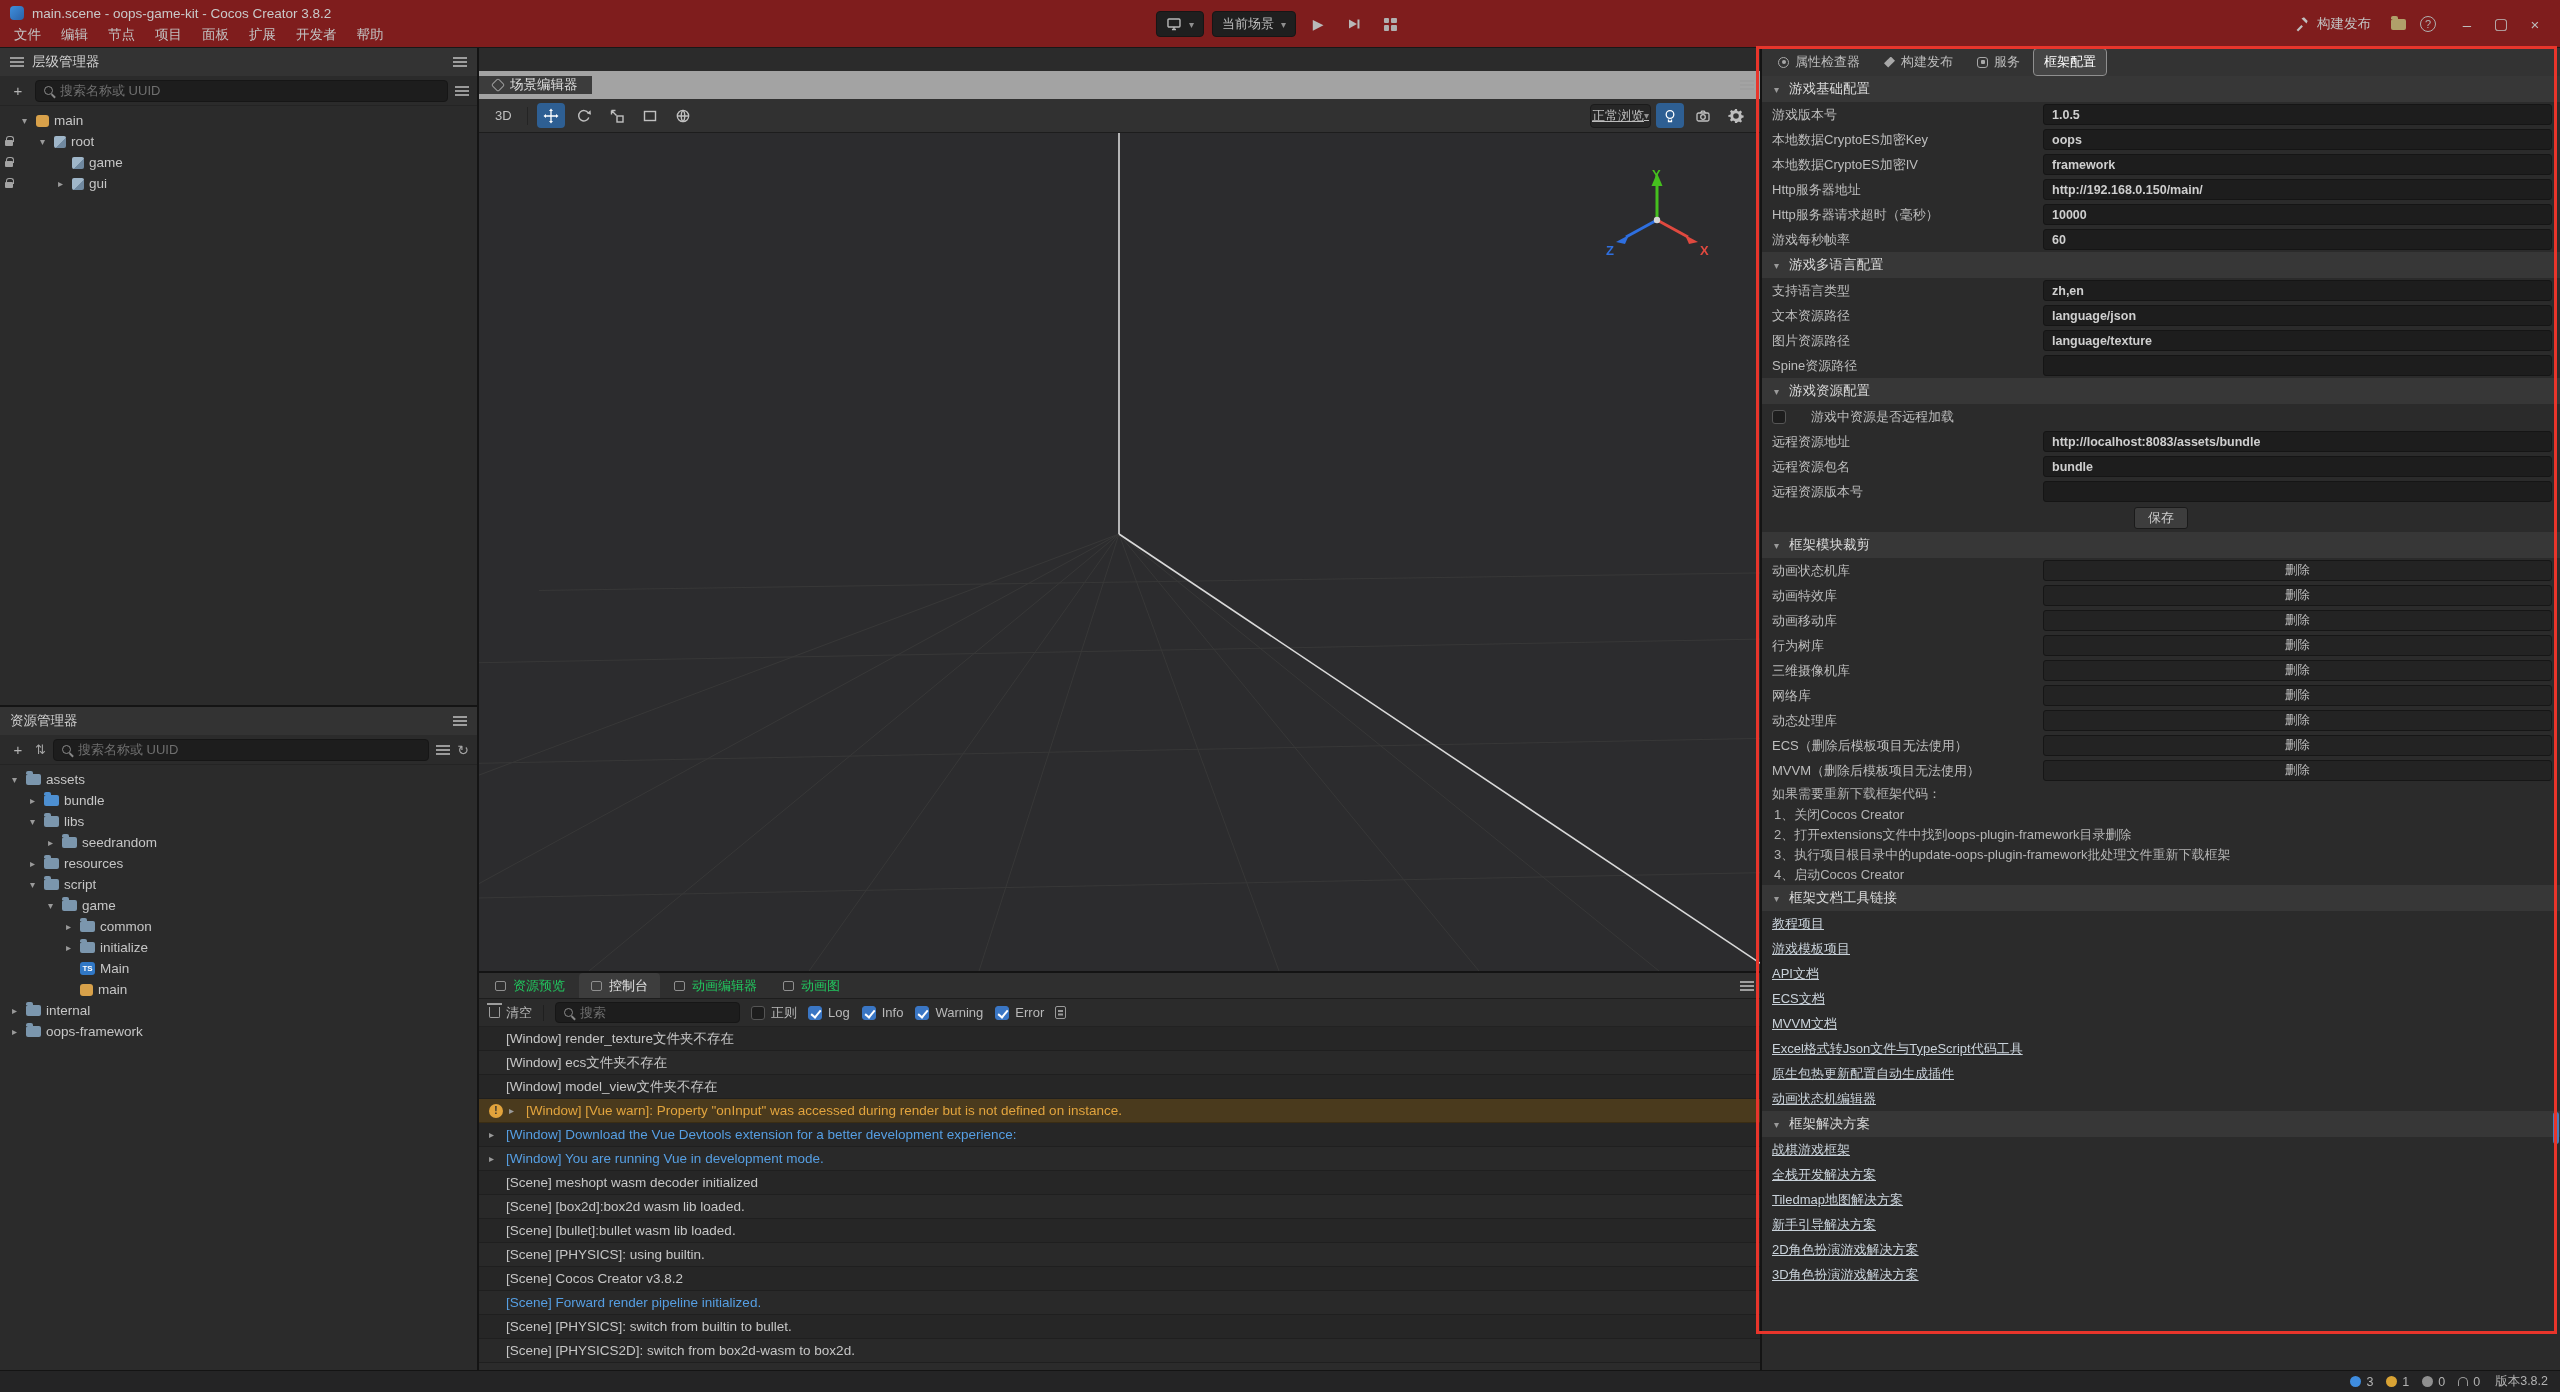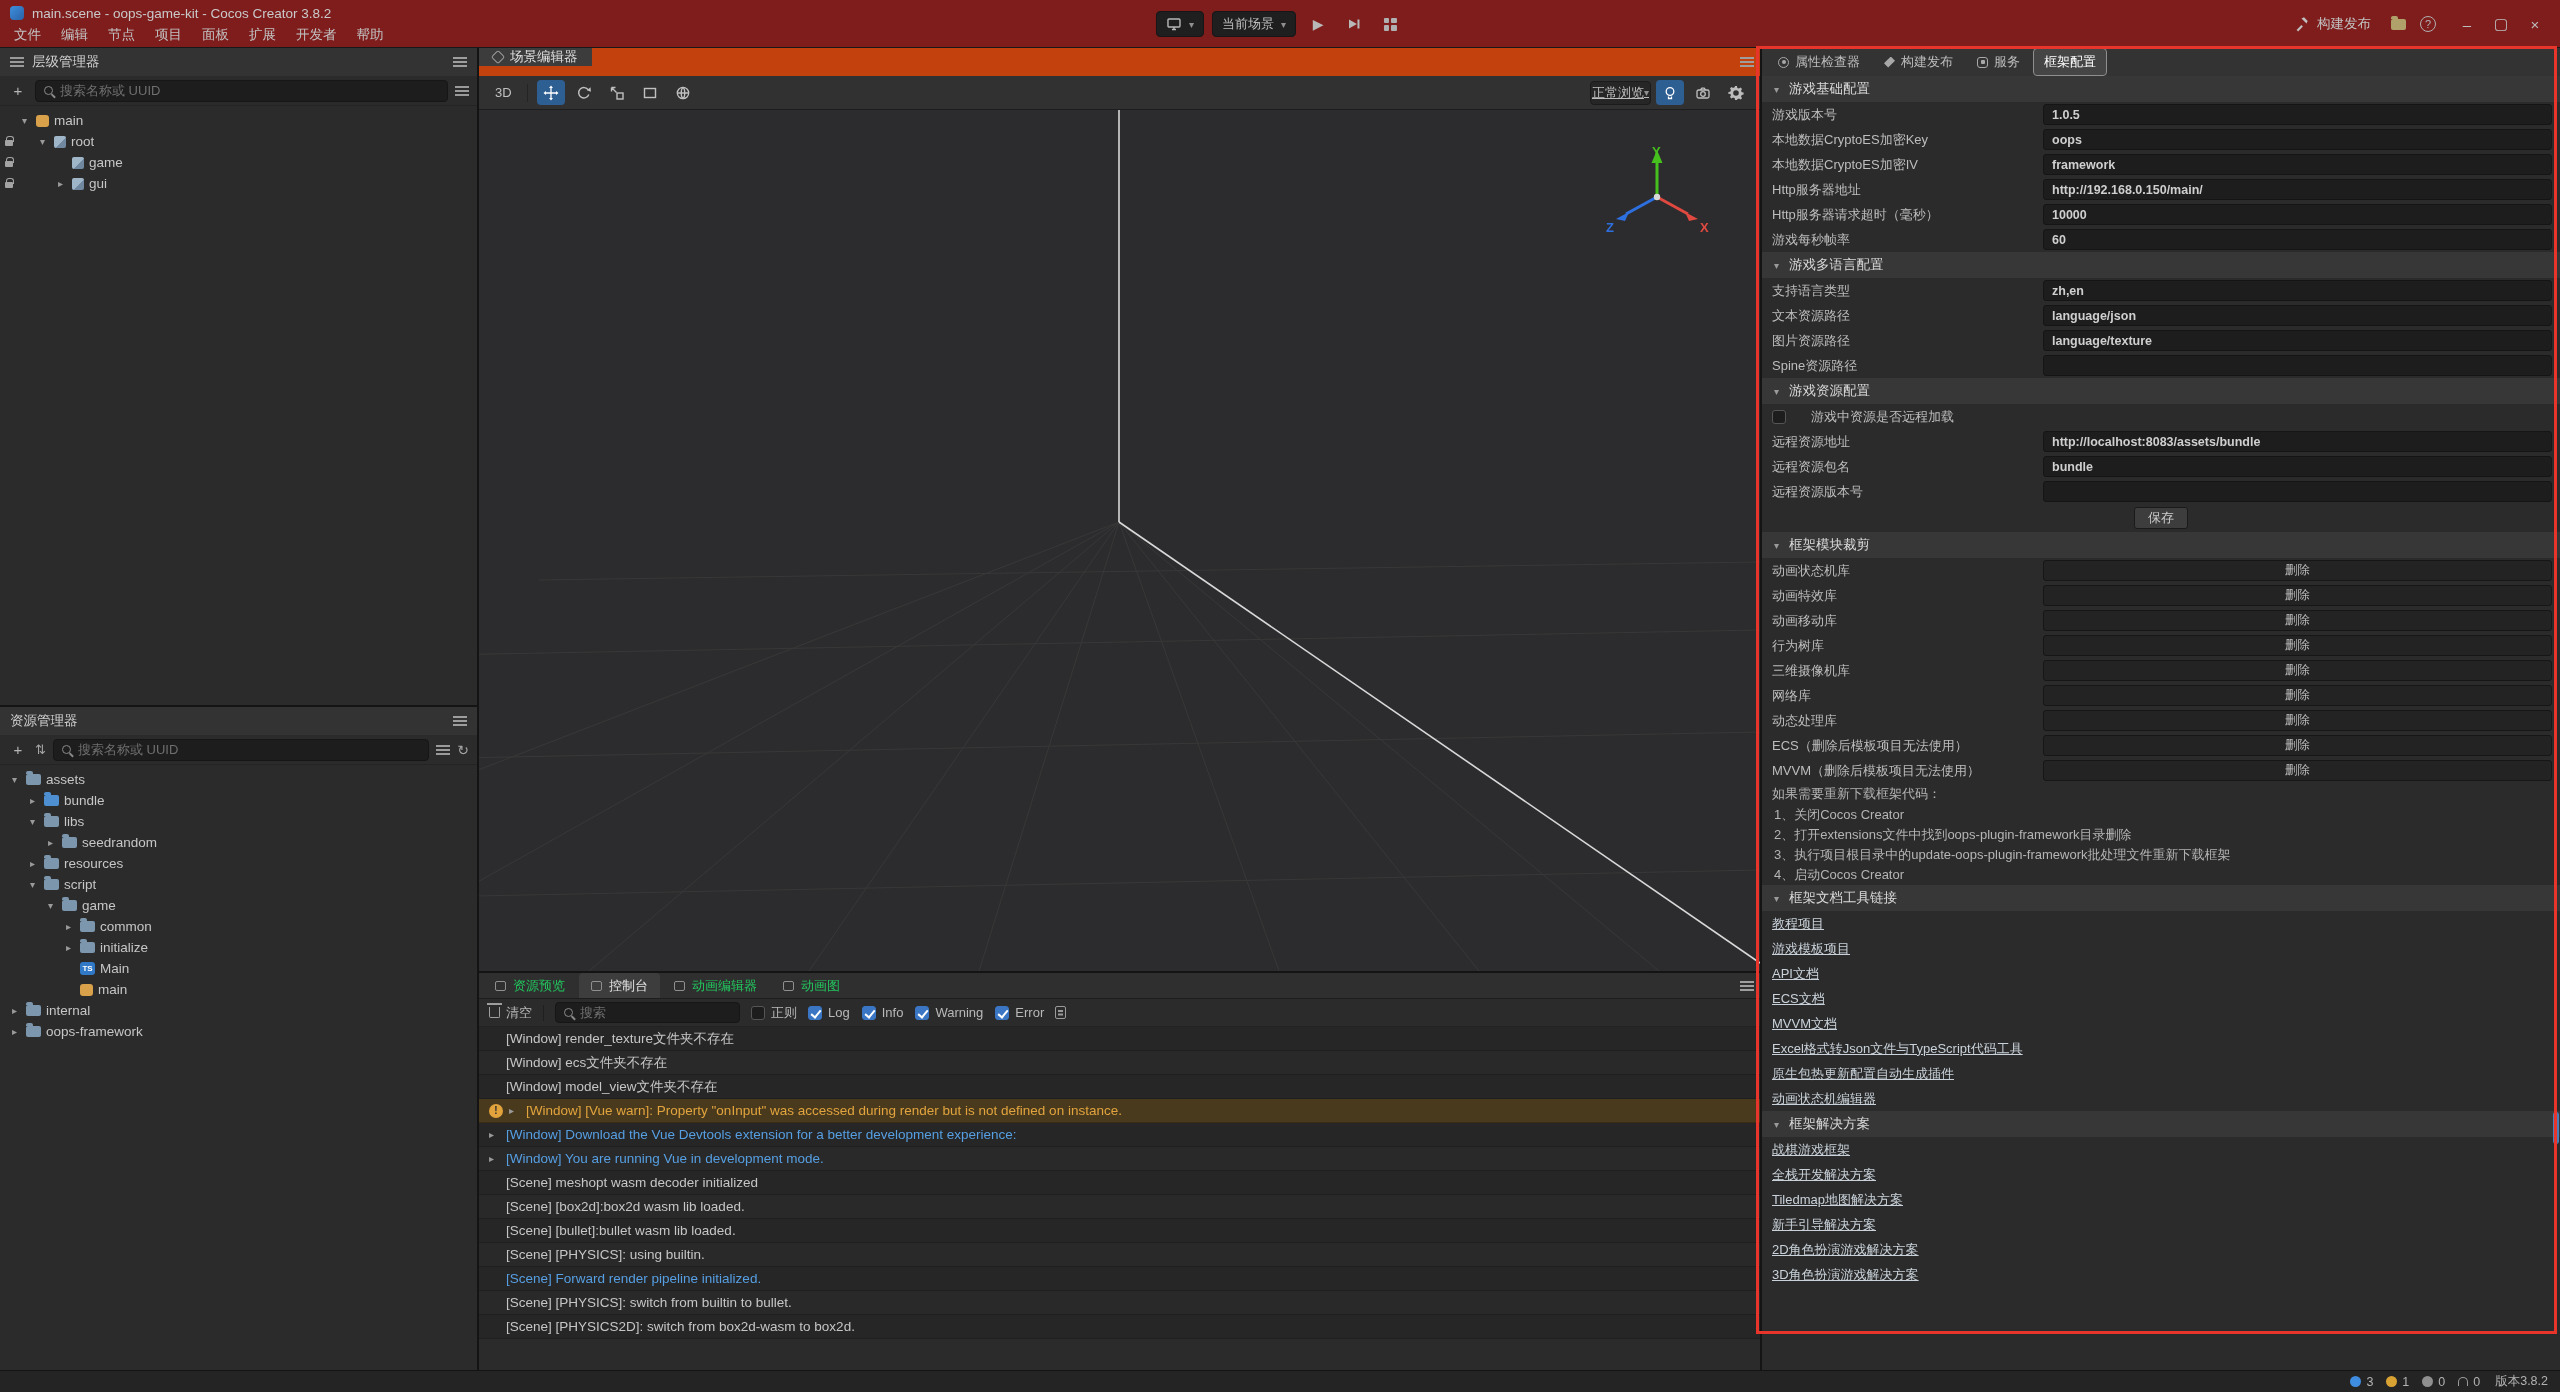--- a/index.html
+++ b/index.html
@@ -70,21 +70,21 @@
   .node-icon.v-scene{background:#d8a14a;height:12px;width:13px;border-radius:3px;}
   .node-icon.v-node{background:linear-gradient(135deg,#9fb6c9 55%,#7089a0 55%);height:12px;width:12px;border-radius:2px;}
   .tree-label{white-space:nowrap;overflow:hidden;text-overflow:ellipsis;}
   .hierarchy{height:657px;flex:none;}
   .assets{flex:1;}
   .icon-sort{font-size:13px;color:#a5a5a5;}
   .icon-refresh{font-size:14px;color:#a5a5a5;}
 
   
   .scene-panel{height:923px;flex:none;}
-  .scene-header{height:28px;background:#c2410c;display:flex;align-items:flex-start;padding:0 6px 0 0;flex:none;}
+  .scene-header{height:28px;background:#a3a3a3;display:flex;align-items:center;padding:0 6px 0 0;flex:none;margin-top:23px;}
   .scene-tab{background:#3c3c3c;display:flex;align-items:center;gap:7px;padding:0 14px;font-size:13.5px;color:#dedede;}
   .icon-scene-tab{width:10px;height:10px;border:1.5px solid #9a9a9a;border-radius:2px;transform:rotate(45deg);}
   .scene-header .ph-spacer{flex:1;}
   .scene-header .icon-menu{align-self:center;}
   .scene-toolbar{height:34px;background:#313131;display:flex;align-items:center;gap:5px;padding:0 10px;border-bottom:1px solid #1d1d1d;flex:none;}
   .tool-btn{height:25px;min-width:27px;border-radius:4px;display:flex;align-items:center;justify-content:center;color:#c0c0c0;font-size:13px;padding:0 6px;background:none;border:none;}
   .tool-btn.active{background:#2e5f93;color:#fff;}
   .tool-sep{width:1px;height:18px;background:#242424;margin:0 4px;}
   .svgi{width:16px;height:16px;display:block;}
   .view-select{height:24px;display:flex;align-items:center;gap:0;padding:0 1px;background:#262626;border:1px solid #1b1b1b;border-radius:4px;font-size:13px;color:#bdbdbd;text-decoration:underline;}
@@ -627,20 +627,25 @@
             <div class="log-row v-log">
 
             <span class="logchev"></span>
             <span class="logtext">[Scene] [bullet]:bullet wasm lib loaded.</span>
           </div>
             <div class="log-row v-log">
 
             <span class="logchev"></span>
             <span class="logtext">[Scene] [PHYSICS]: using builtin.</span>
           </div>
+            <div class="log-row v-log">
+
+            <span class="logchev"></span>
+            <span class="logtext">[Scene] Cocos Creator v3.8.2</span>
+          </div>
             <div class="log-row v-info">
 
             <span class="logchev"></span>
             <span class="logtext">[Scene] Forward render pipeline initialized.</span>
           </div>
             <div class="log-row v-log">
 
             <span class="logchev"></span>
             <span class="logtext">[Scene] [PHYSICS]: switch from builtin to bullet.</span>
           </div>

